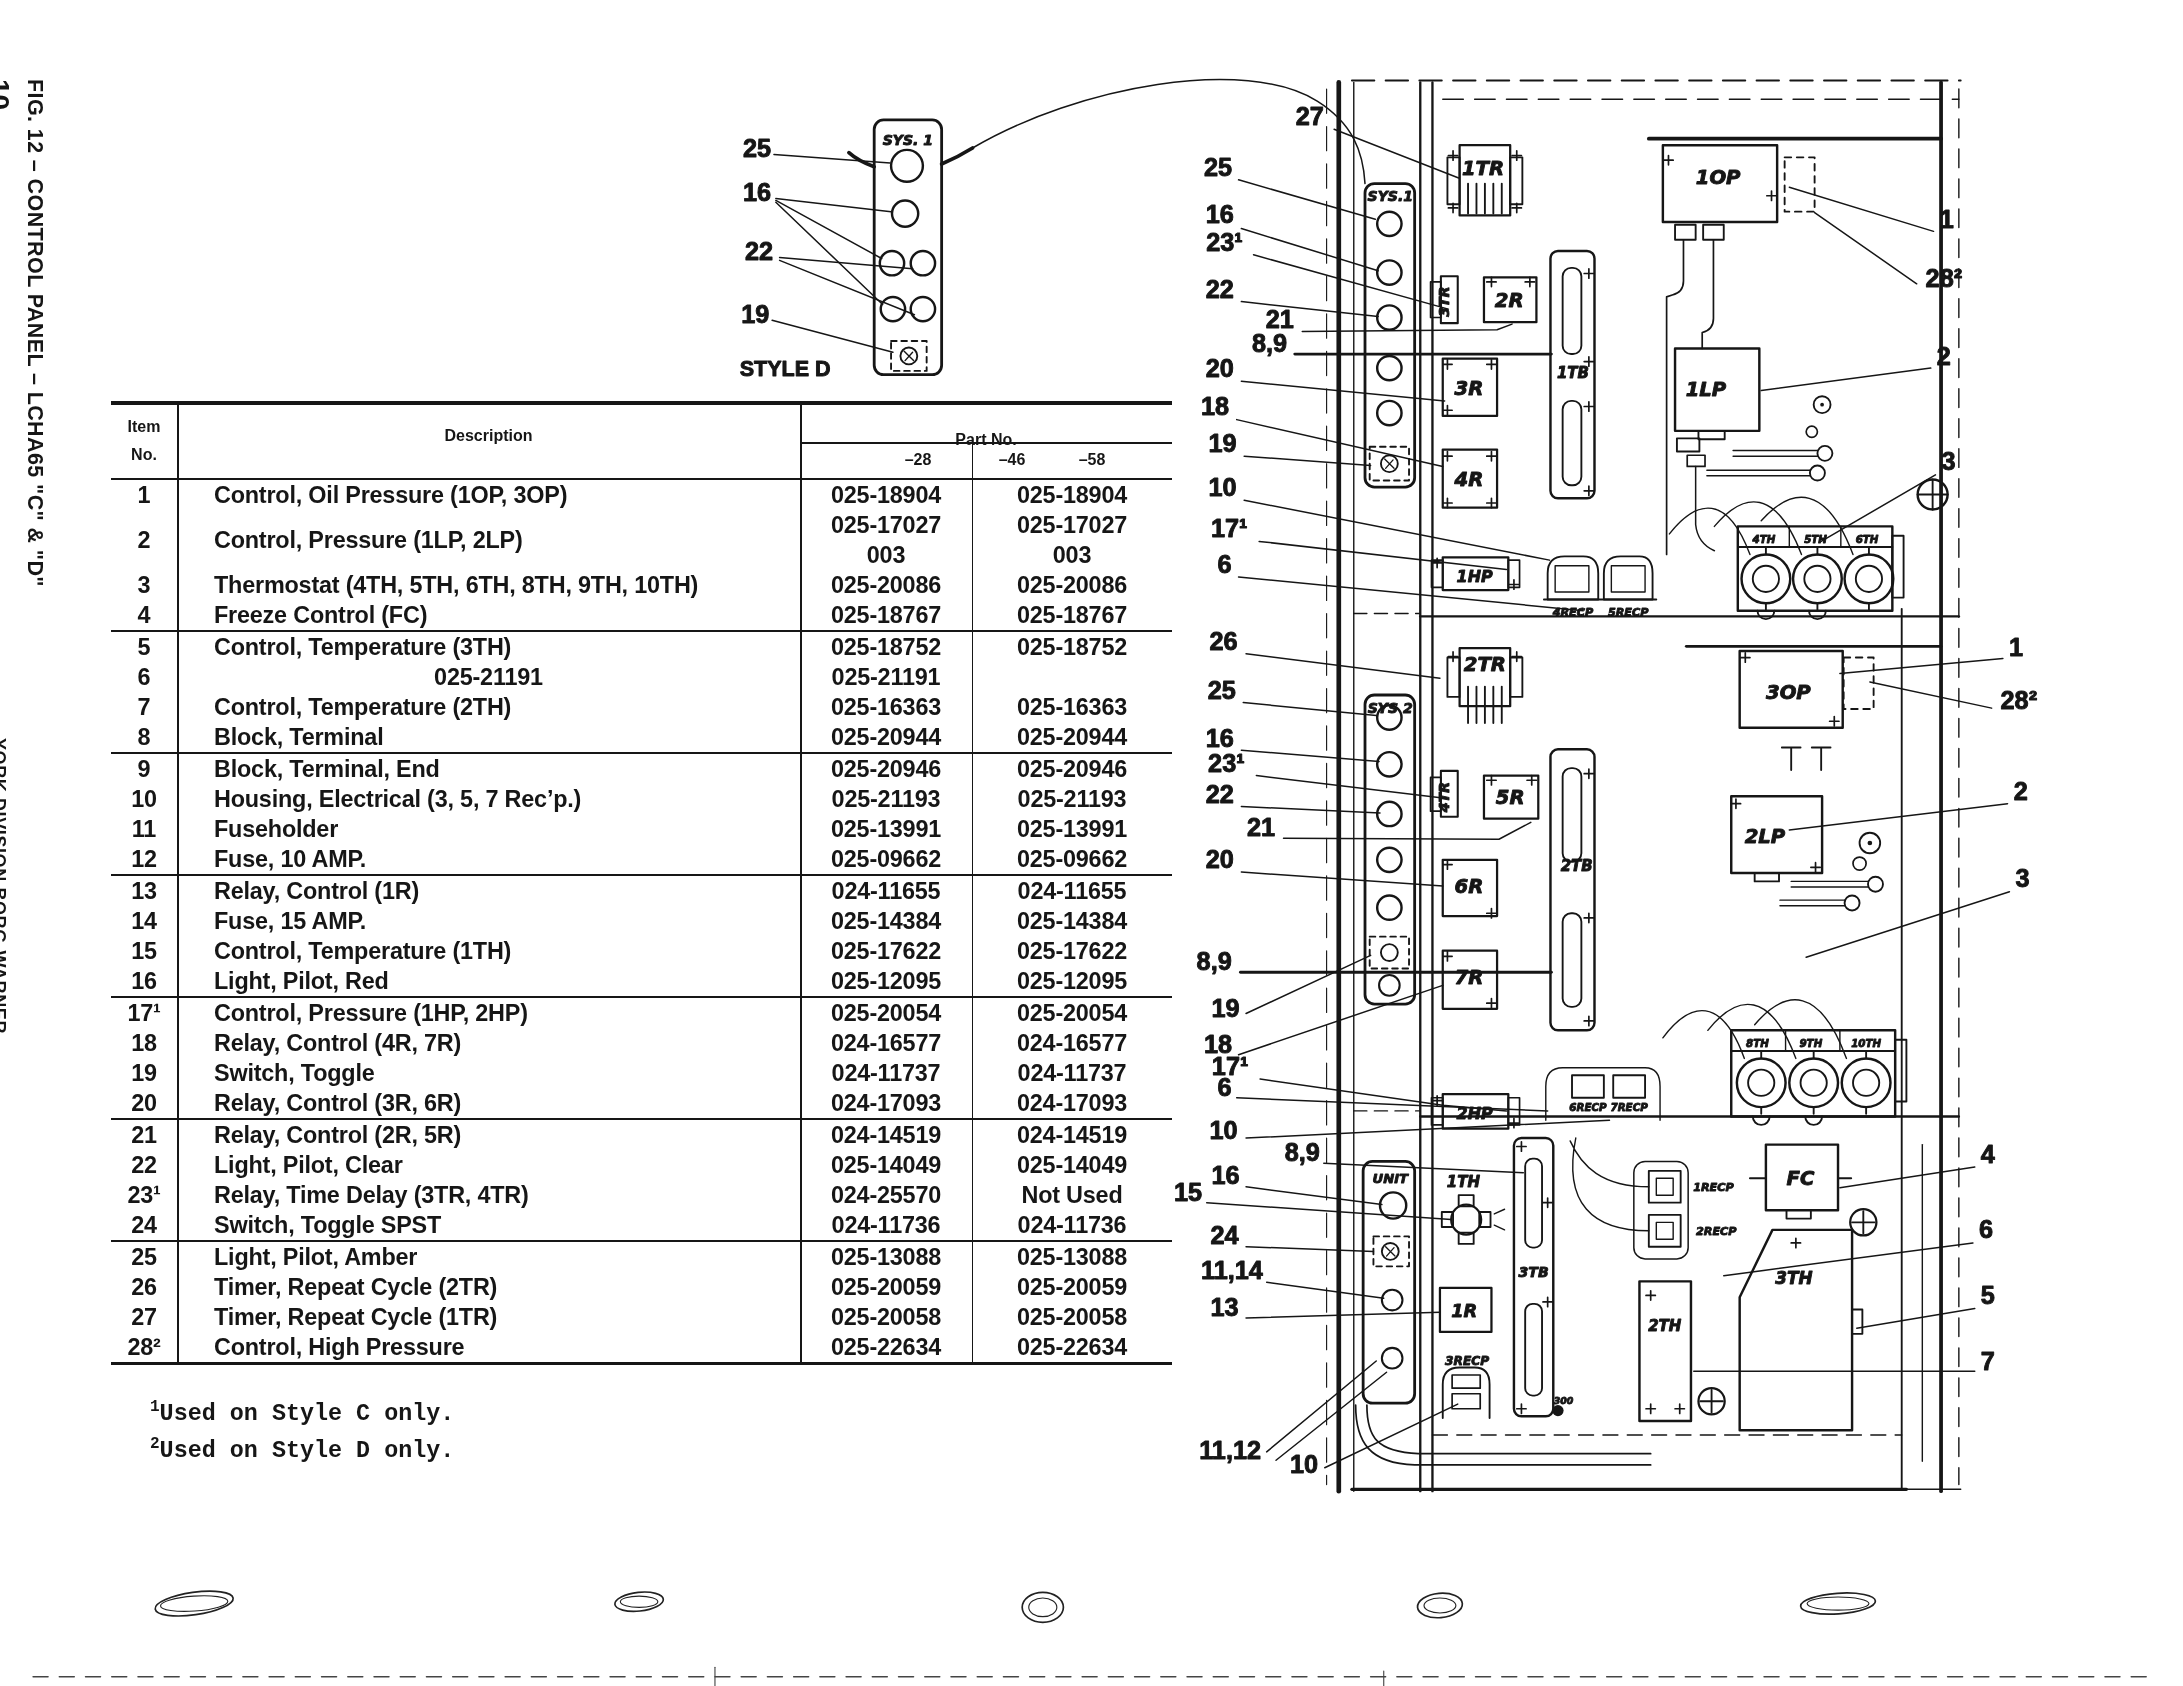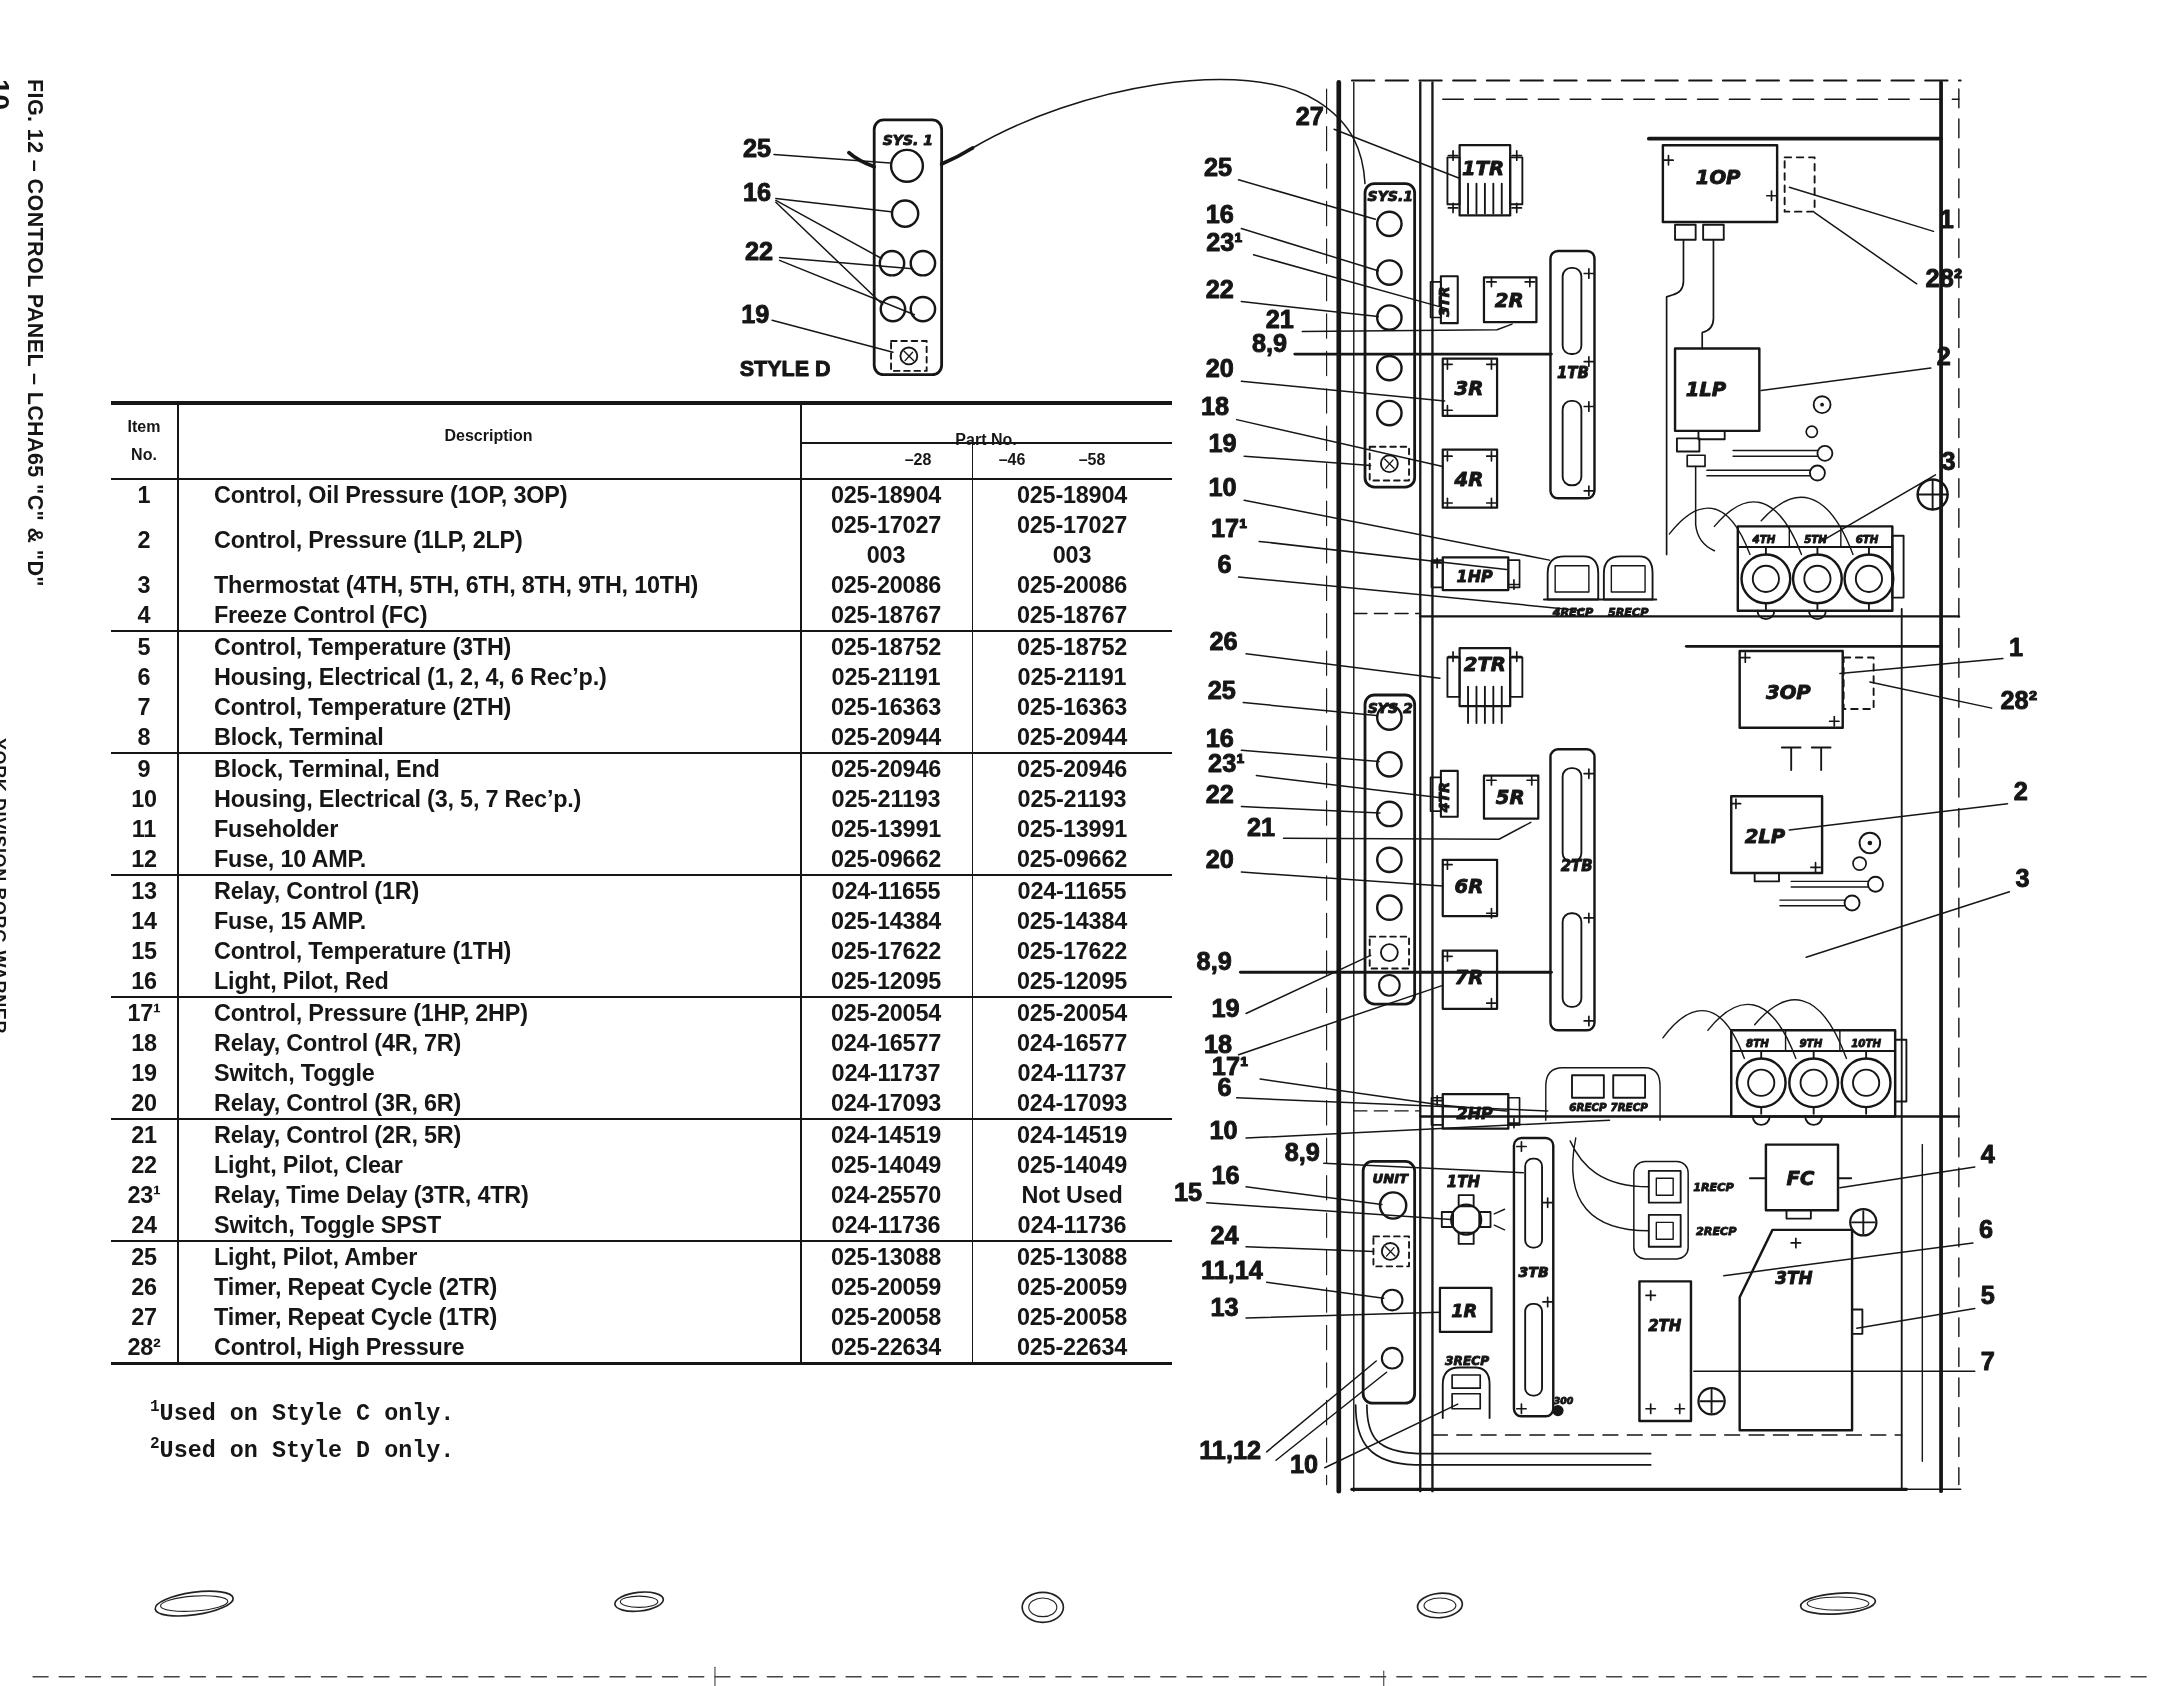--- a/index.html
+++ b/index.html
@@ -97,21 +97,20 @@
           <div class="td-p">025-18767</div>
         </div>
         <div class="trow">
           <div class="td-item">5</div>
           <div class="td-desc">Control, Temperature (3TH)</div>
           <div class="td-p">025-18752</div>
           <div class="td-p">025-18752</div>
         </div>
         <div class="trow">
           <div class="td-item">6</div>
-          <div class="td-desc">Housing, Electrical (1, 2, 4, 6 Rec’p.)</div>
           <div class="td-p">025-21191</div>
           <div class="td-p">025-21191</div>
         </div>
         <div class="trow">
           <div class="td-item">7</div>
           <div class="td-desc">Control, Temperature (2TH)</div>
           <div class="td-p">025-16363</div>
           <div class="td-p">025-16363</div>
         </div>
         <div class="trow sep">

